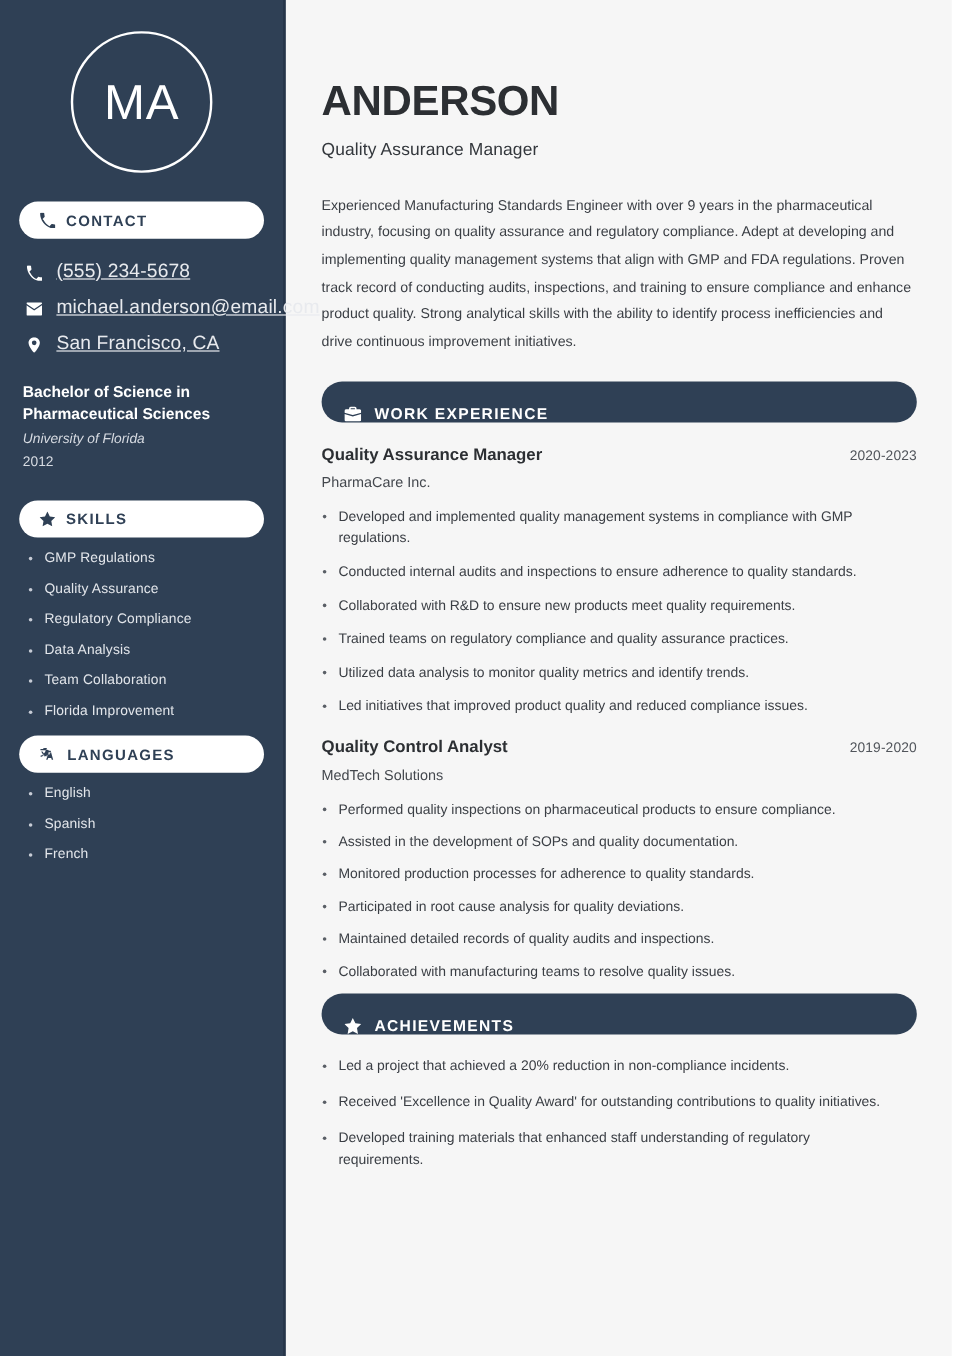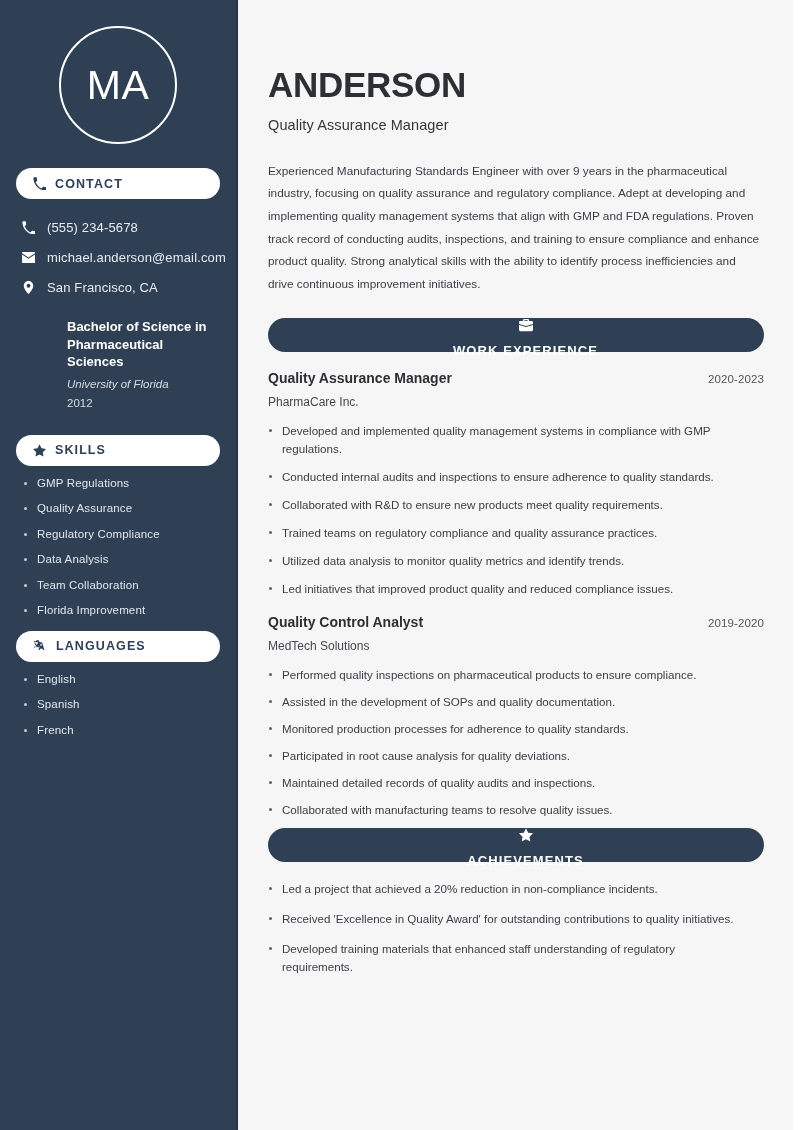--- a/index.html
+++ b/index.html
@@ -65,26 +65,27 @@
 
   .contact-list { margin-top:13px; }
   .contact-row {
     display:flex; align-items:center;
     gap:12px;
     height:30px;
     padding-left:6px;
   }
   .contact-row svg { display:block; fill:#ffffff; flex:0 0 auto; }
   .contact-text {
-    font-size:13px;
+    font-size:16px;
     color:#e8eaee;
     letter-spacing:0.15px;
-  }
-
-  .edu-block { margin-top:16px; padding-left:3px;margin-left:48px; }
+    text-decoration:underline;
+  }
+
+  .edu-block { margin-top:16px; padding-left:3px; }
   .edu-degree {
     font-size:13px; font-weight:bold;
     color:#ffffff; line-height:1.35;
   }
   .edu-school {
     font-size:11.5px; color:#d7dbe2;
     margin-top:5px; line-height:1.4;font-style:italic;
   }
   .edu-year {
     font-size:11.5px; color:#d7dbe2;
@@ -135,24 +136,23 @@
     line-height:1.92;
     color:#3a3e44;
     max-width:503px;
   }
 
   .sec-bar {
     margin-top:23px;
     height:34px;
     background:#2f4055;
     border-radius:18px;
-    display:flex; align-items:center;
+    display:flex; align-items:flex-end;
     padding-left:19px;
     gap:11px;
-    flex-direction:column;
   }
   .sec-bar .sec-label {
     font-size:13px;
     font-weight:bold;
     letter-spacing:1.1px;
     color:#ffffff;
   }
   .sec-bar svg { display:block; fill:#ffffff; }
 
   .job { margin-top:18px; }

